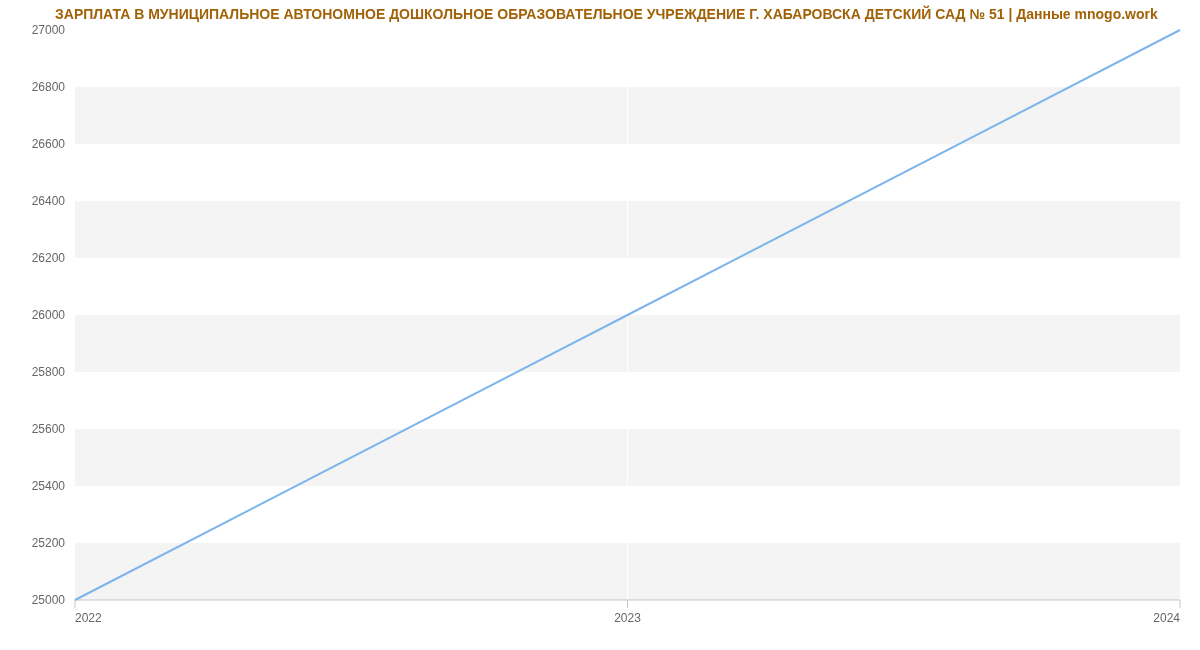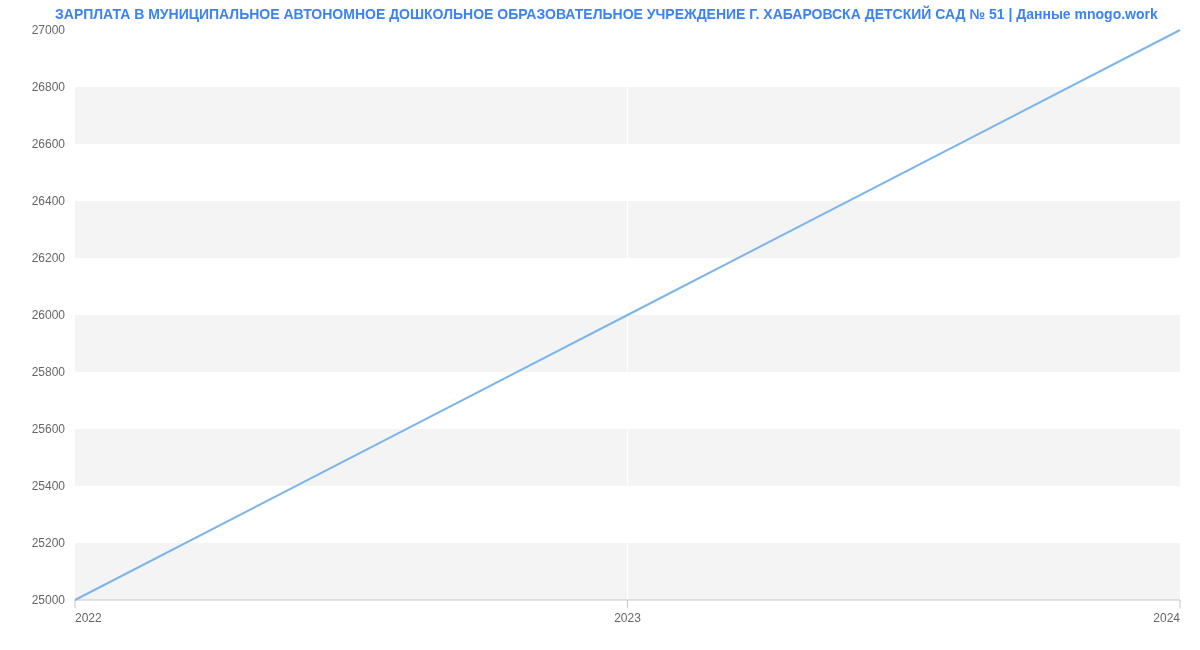--- a/index.html
+++ b/index.html
@@ -15,21 +15,21 @@
     position: relative;
     width: 1200px;
     height: 650px;
   }
   .chart-title {
     position: absolute;
     top: 6px;
     left: 55px;
     font-size: 14px;
     font-weight: 700;
-    color: #3b82f6;
+    color: #a16207;
     white-space: nowrap;
   }
   svg { display: block; }
   .grid-band { fill: #f4f4f4; }
   .grid-line { stroke: #ffffff; stroke-width: 1; }
   .axis-line { stroke: #c7c7c7; stroke-width: 1; }
   .tick-line { stroke: #c7c7c7; stroke-width: 1; }
   .axis-label { font-size: 12px; fill: #666666; }
   .series-line { stroke: #7cb5ec; stroke-width: 2; fill: none; }
 </style>

